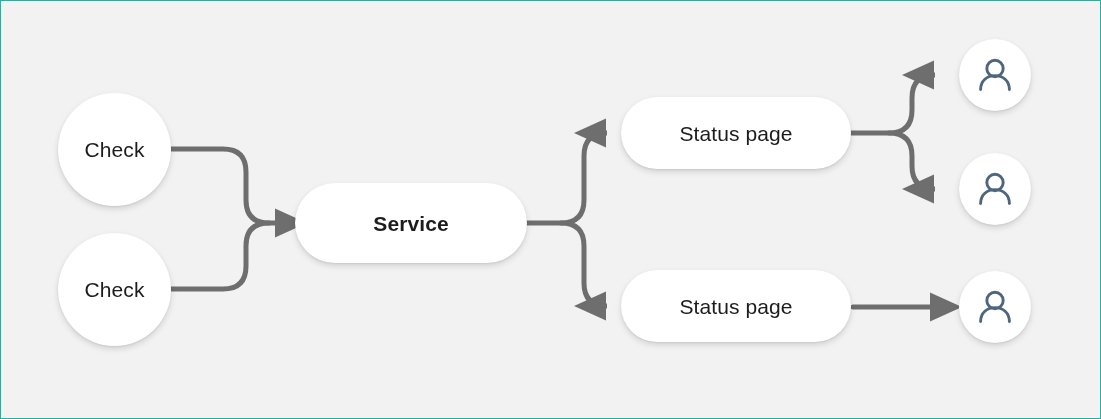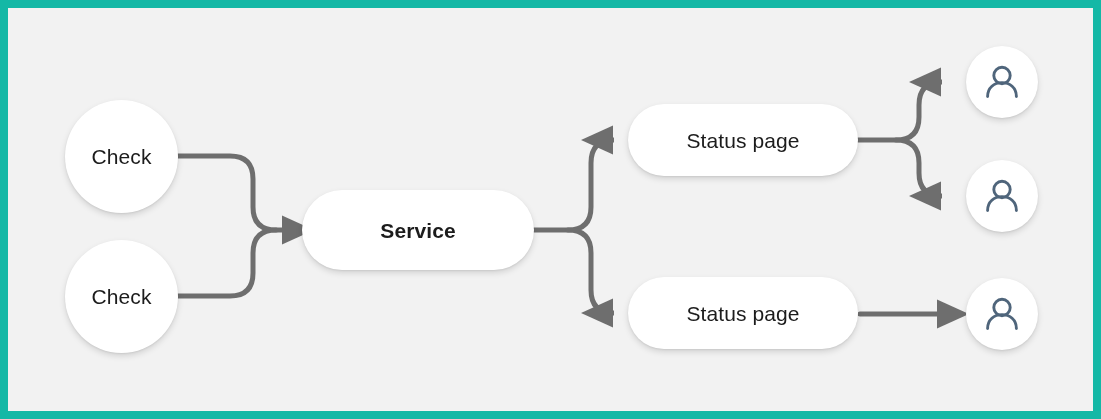--- a/index.html
+++ b/index.html
@@ -8,21 +8,21 @@
     background: #ffffff;
   }
   body {
     font-family: "Liberation Sans", sans-serif;
   }
   #diagram-frame {
     position: relative;
     width: 1101px;
     height: 419px;
     box-sizing: border-box;
-    border: 8px solid #14b8a6;
+    border: 1px solid #14b8a6;
     background: #f2f2f2;
     overflow: hidden;
   }
   #canvas {
     position: absolute;
     inset: 0;
   }
   svg.edges {
     position: absolute;
     left: 0;

